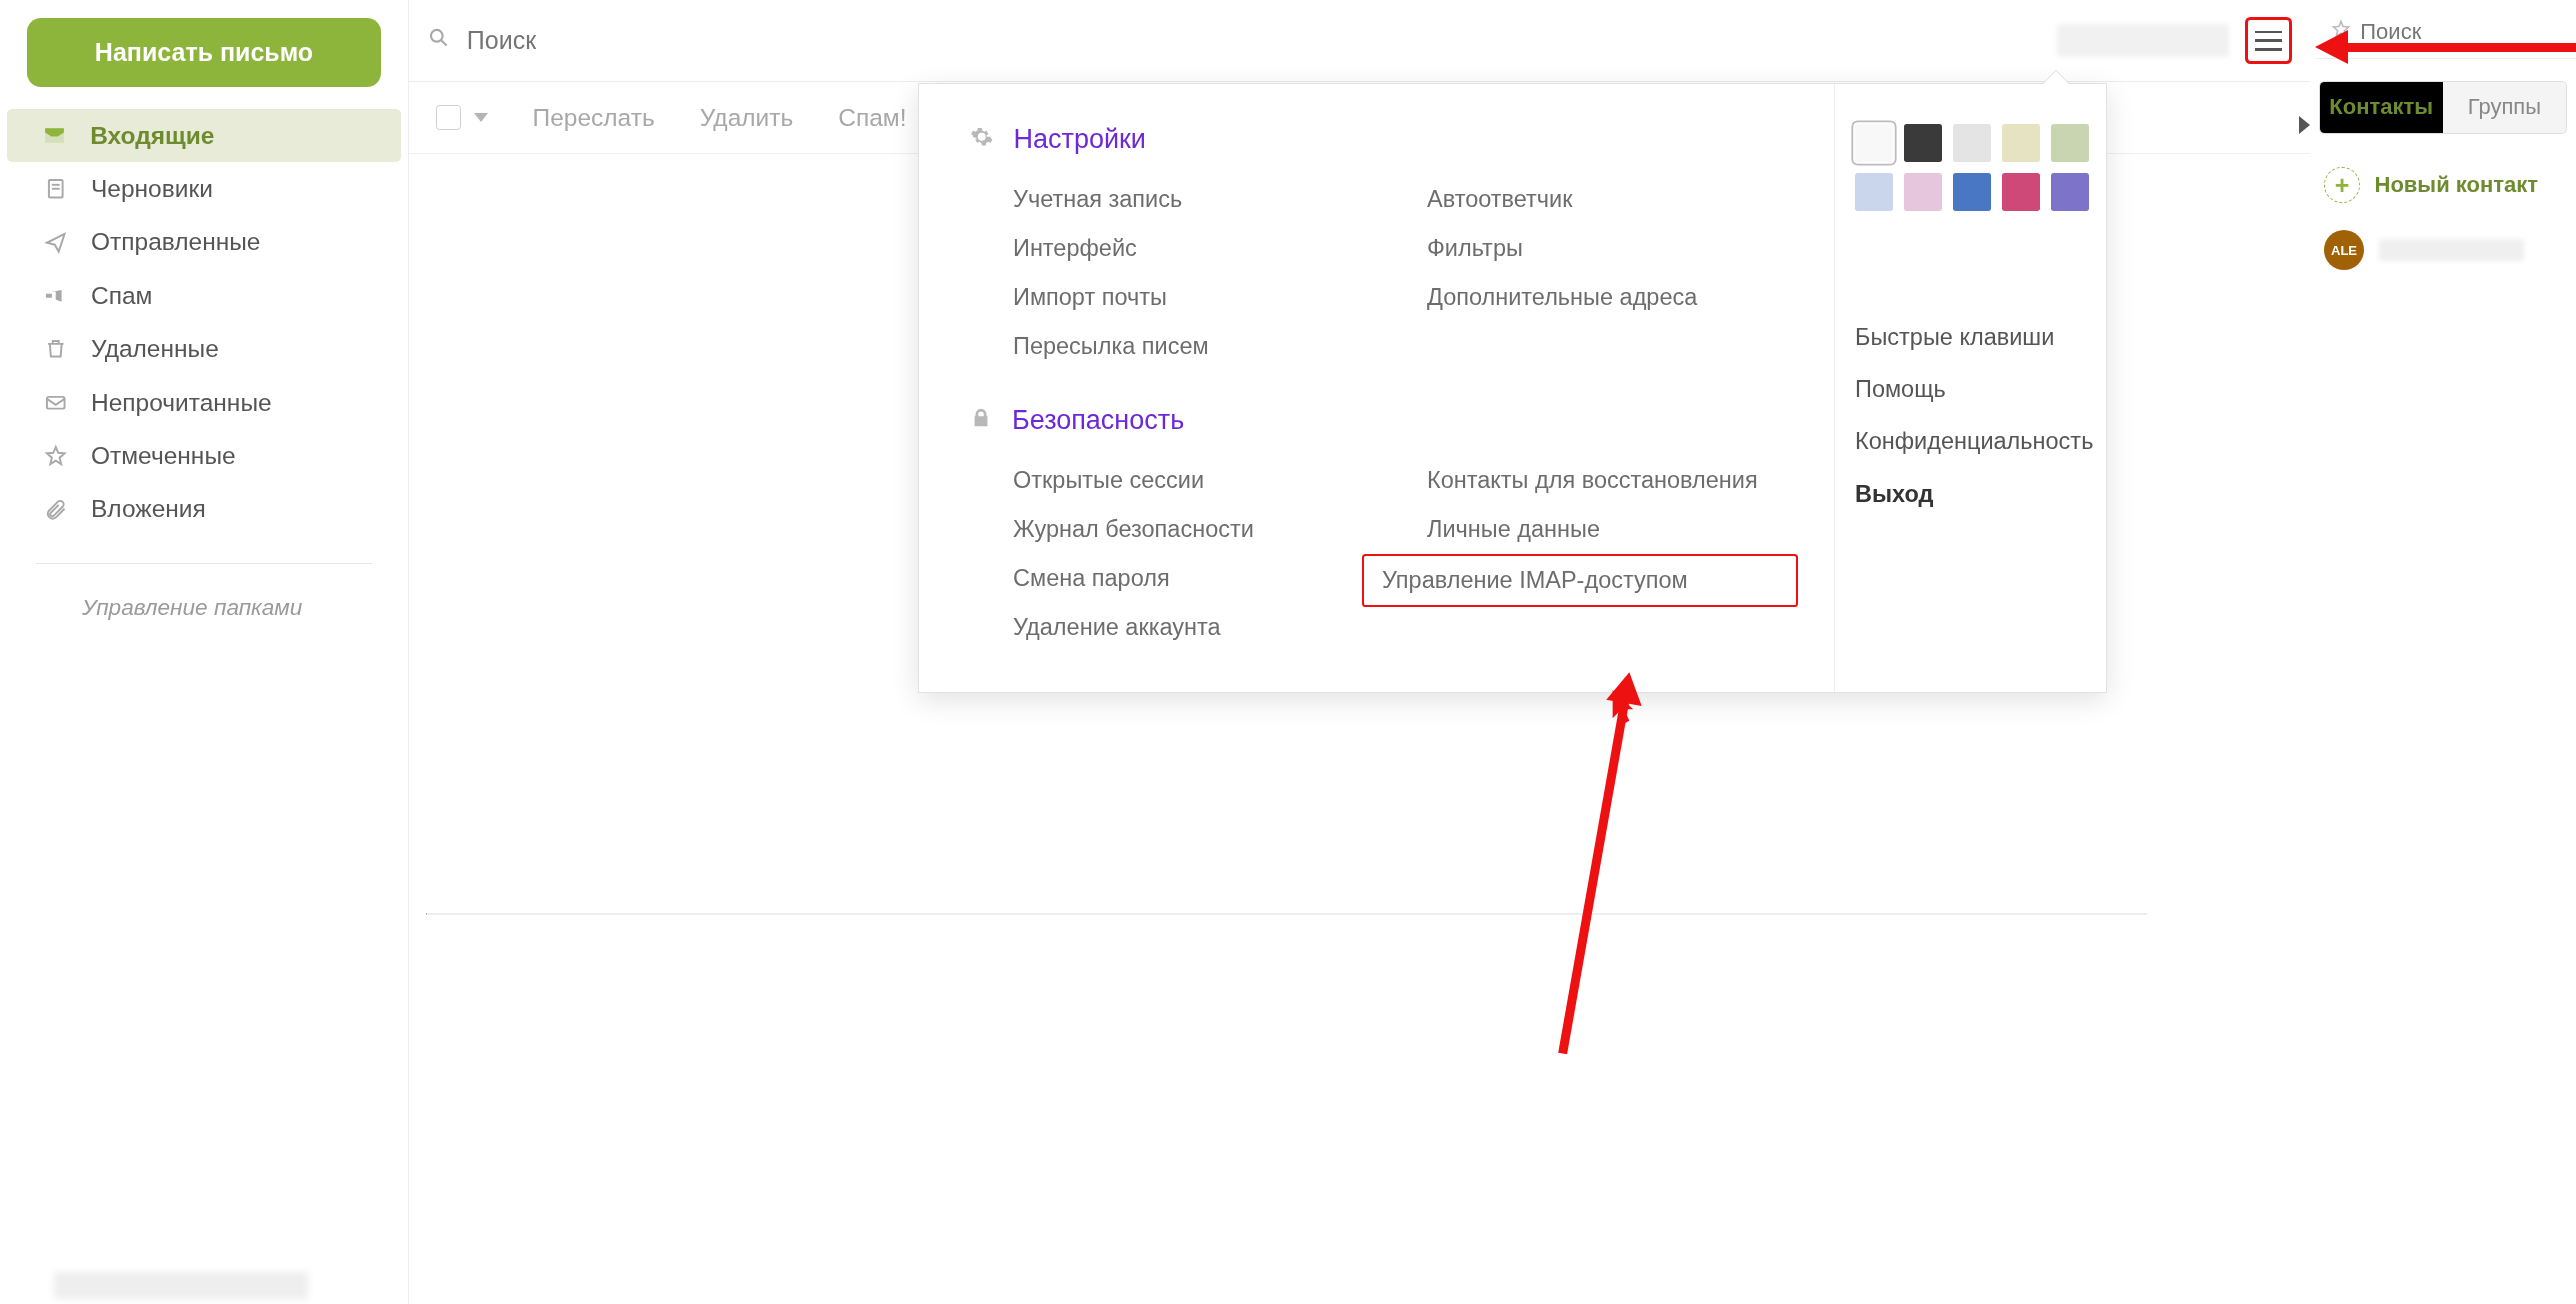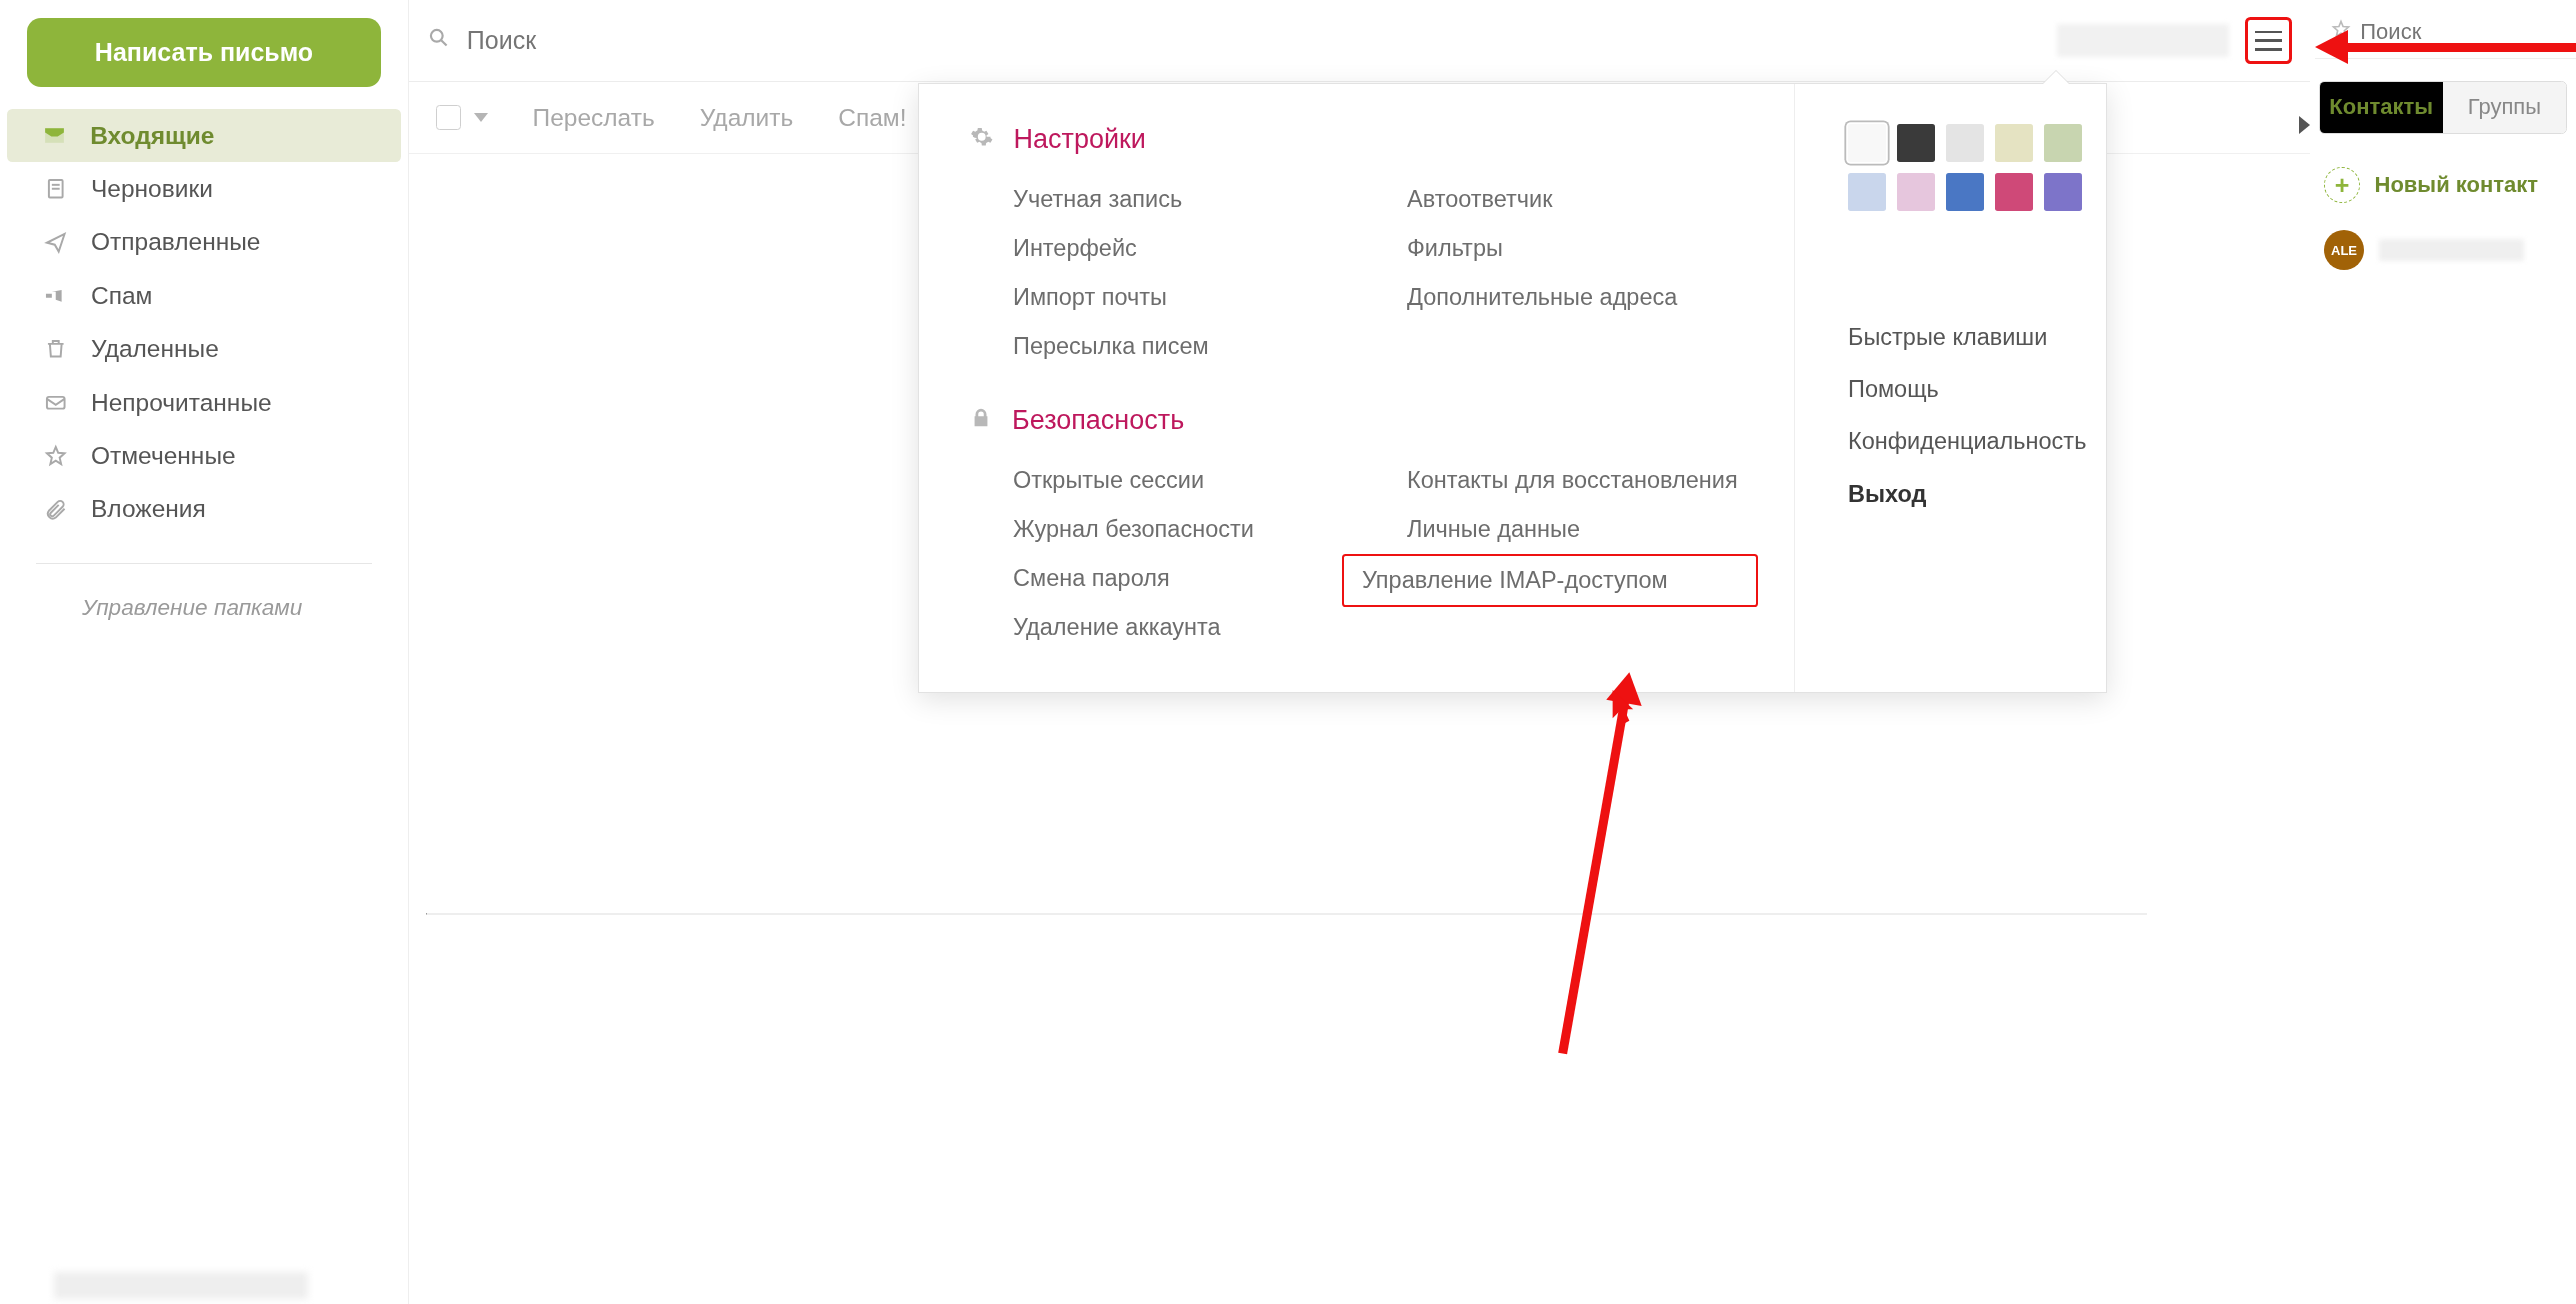--- a/index.html
+++ b/index.html
@@ -160,27 +160,27 @@
   border-left: 14.5px solid transparent;
   border-right: 14.5px solid transparent;
   border-bottom: 14.5px solid #fff;
   filter: drop-shadow(0 -0.9px 0 #ddd);
 }
 .dd-left {
   flex: 1;
   padding: 40px 36px 40px 51px;
 }
 .dd-right {
-  width: 312px;
+  width: 272px;
   border-left: 0.9px solid #eee;
-  padding: 40px 53px;
+  padding: 40px 20px;
 }
 .dd-heading {
   display: flex; align-items: center; gap: 20px;
-  color: #be185d; font-size: 27px; font-weight: 400;
+  color: #6d28d9; font-size: 27px; font-weight: 400;
   margin-bottom: 20px;
 }
 .dd-heading.second { margin-top: 34px; }
 .dd-heading .hicon { color: #b8b8b8; }
 .dd-cols { display: flex; gap: 0; }
 .dd-col { flex: 1; list-style: none; }
 .dd-col li {
   padding: 11px 0 11px 43px;
   color: #6d6d6d;
   font-size: 23.5px;

